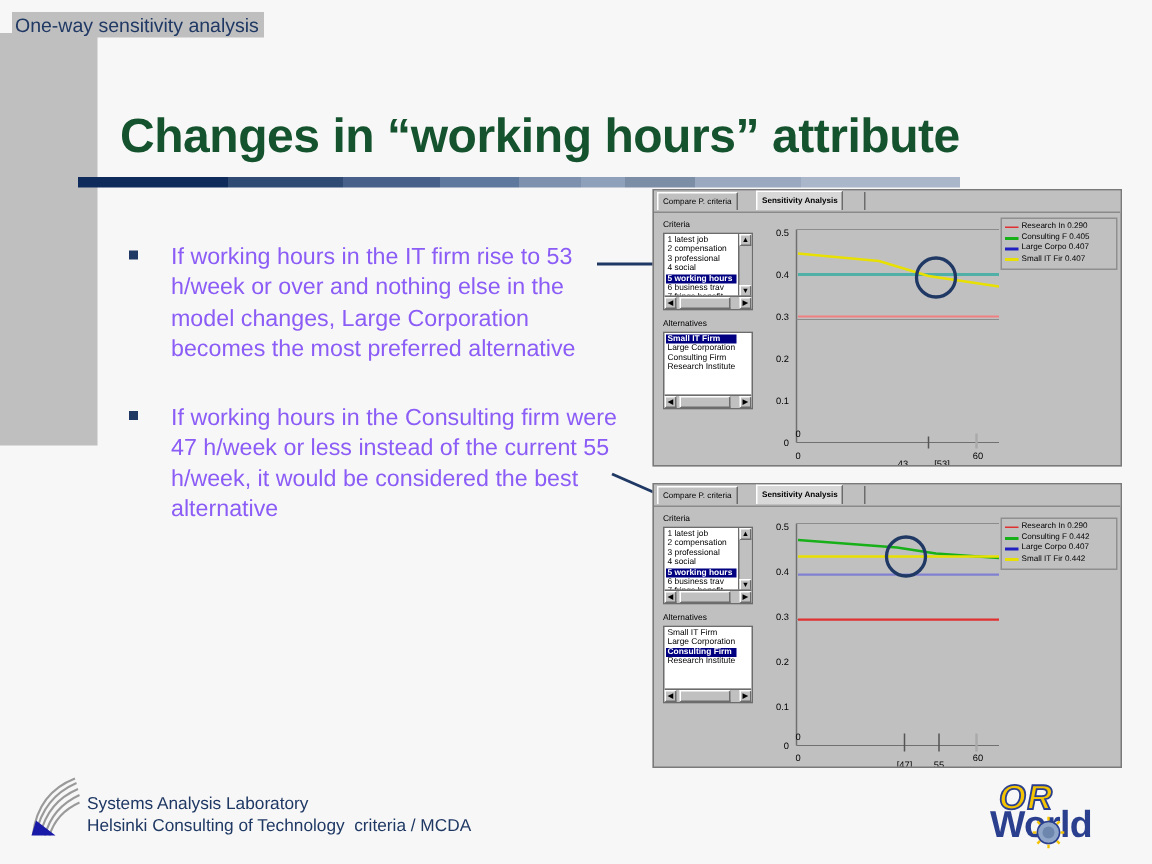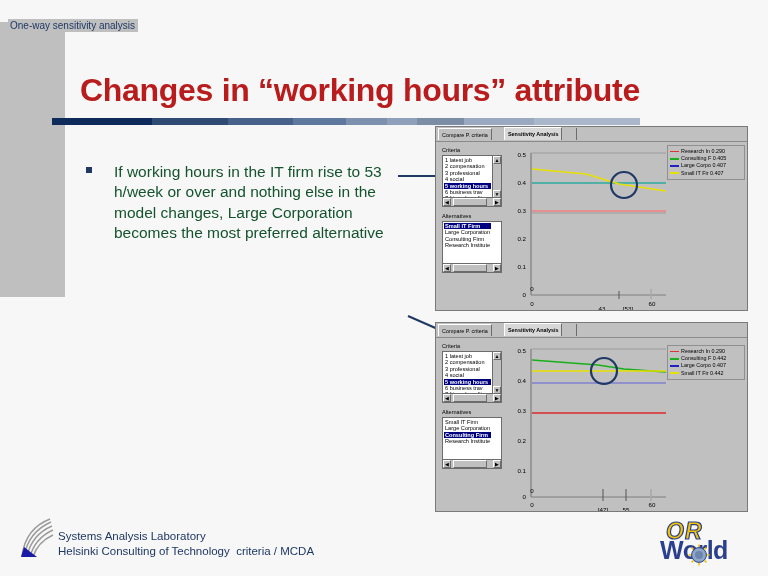--- a/index.html
+++ b/index.html
@@ -17,34 +17,34 @@
   }
   
   .gray-panel {
     position: absolute;
     left: 0; top: 22px;
     width: 65px; height: 275px;
     background: #bfbfbf;
   }
   .kicker {
     position: absolute;
-    left: 8px; top: 19px;
-    font-size: 10px;
+    left: 8px; top: 8px;
+    font-size: 13px;
     color: #1f3864;
     background: #bfbfbf;
     padding: 1px 3px 1px 2px;
     letter-spacing: 0px;
     white-space: nowrap;
   }
   .slide-title {
     position: absolute;
     left: 80px; top: 72px;
     font-size: 32px;
     font-weight: bold;
-    color: #b91c1c;
+    color: #14532d;
     white-space: nowrap;
     letter-spacing: -0.3px;
   }
   .title-rule {
     position: absolute;
     left: 52px; top: 118px;
     width: 588px; height: 7px;
     background: linear-gradient(to right,
       #0f2b5b 0%, #0f2b5b 17%,
       #2f4b74 17%, #2f4b74 30%,
@@ -62,21 +62,21 @@
   .bullet-item { position: relative; margin-bottom: 26px; }
   .bullet-marker {
     position: absolute; left: 0; top: 5px;
     width: 6px; height: 6px;
     background: #1f3864;
   }
   .bullet-text {
     margin-left: 28px;
     font-size: 15.5px;
     line-height: 1.31;
-    color: #14532d;
+    color: #8b5cf6;
   }
 
   
   .connector { position: absolute; left: 0; top: 0; width: 768px; height: 576px; pointer-events: none; }
 
   
   .app-window {
     position: absolute;
     background: #c0c0c0;
     border: 1px solid #7a7a7a;
@@ -229,20 +229,24 @@
 
   <div class="gray-panel"></div>
   <div class="kicker">One-way sensitivity analysis</div>
   <div class="slide-title">Changes in “working hours” attribute</div>
   <div class="title-rule"></div>
 
   <div class="bullets">
     <div class="bullet-item">
       <span class="bullet-marker"></span>
       <div class="bullet-text">If working hours in the IT firm rise to 53 h/week or over and nothing else in the model changes, Large Corporation becomes the most preferred alternative</div>
+    </div>
+    <div class="bullet-item">
+      <span class="bullet-marker"></span>
+      <div class="bullet-text">If working hours in the Consulting firm were 47 h/week or less instead of the current 55 h/week, it would be considered the best alternative</div>
     </div>
   </div>
 
   <svg class="connector" viewBox="0 0 768 576">
     <defs>
       <marker id="ah" markerWidth="7" markerHeight="7" refX="6" refY="3.2" orient="auto">
         <path d="M0,0 L7,3.2 L0,6.4 z" fill="#1f3864"></path>
       </marker>
     </defs>
 

